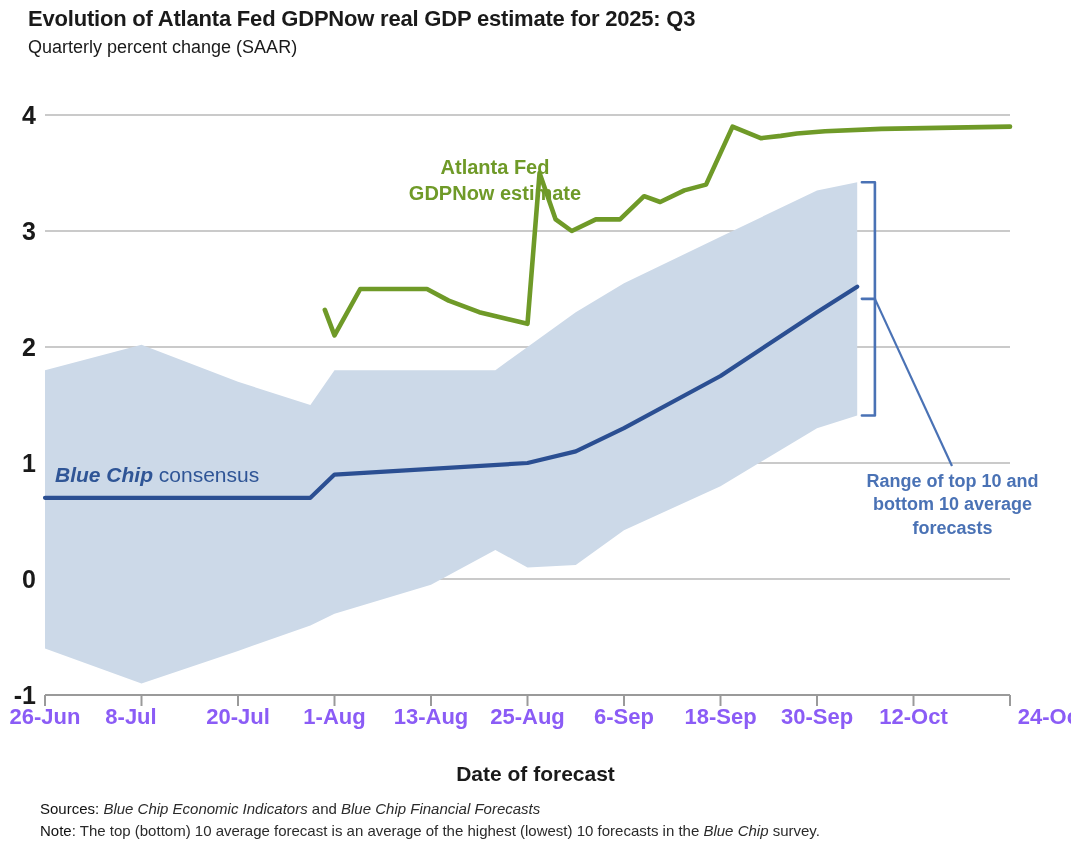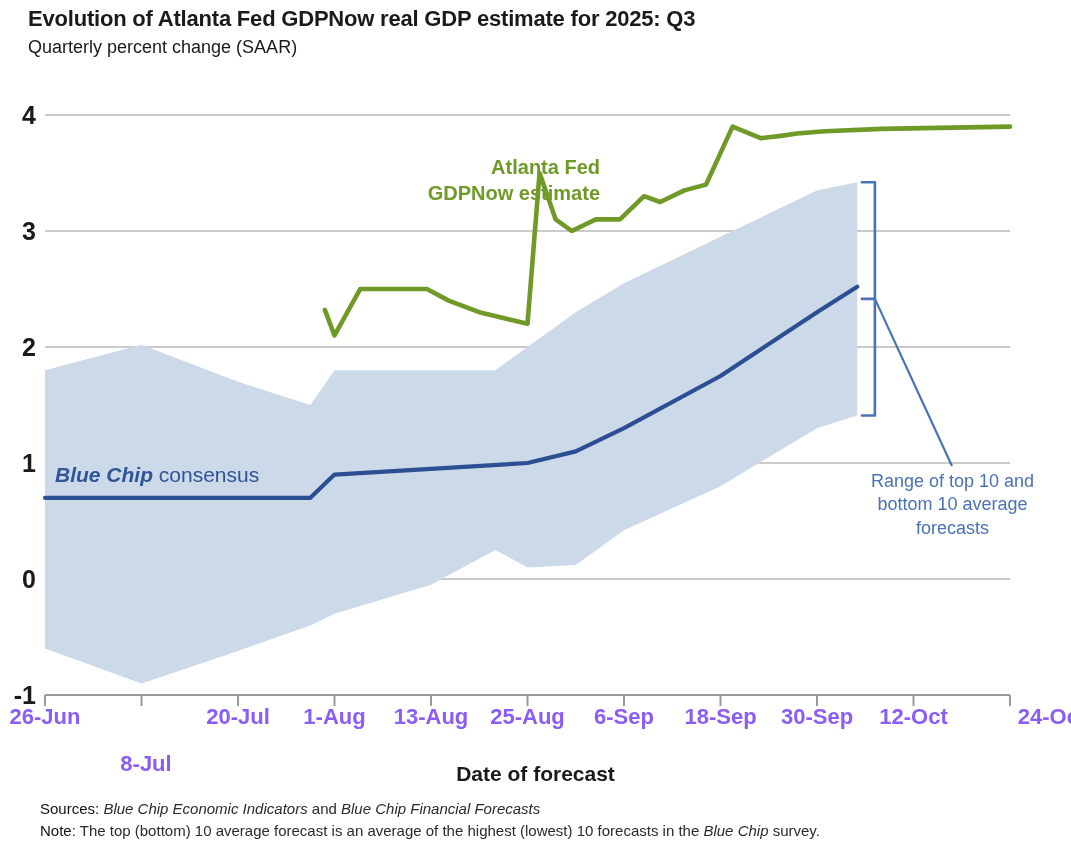--- a/index.html
+++ b/index.html
@@ -38,27 +38,27 @@
     transform:translateX(-50%);
     white-space:nowrap;line-height:1;
   }
 
   .axis-label{
     position:absolute;top:762px;left:0;width:1071px;
     text-align:center;font-size:21px;font-weight:bold;color:#1a1a1a;
   }
 
   .annot-green{
-    position:absolute;left:370px;top:155px;width:230px;
-    text-align:right;font-size:20px;font-weight:bold;
+    position:absolute;left:380px;top:155px;width:230px;
+    text-align:center;font-size:20px;font-weight:bold;
     color:#6f9a28;line-height:1.28;
   }
   .annot-blue{
     position:absolute;left:845px;top:470px;width:215px;
-    text-align:center;font-size:18px;font-weight:normal;
+    text-align:center;font-size:18px;font-weight:bold;
     color:#4a72b5;line-height:1.3;
   }
   .annot-bluechip{
     position:absolute;left:55px;top:464px;
     font-size:21px;color:#2f5596;line-height:1;
   }
   .annot-bluechip i{font-style:italic;font-weight:bold;}
 
   .footer{
     position:absolute;left:40px;top:798px;width:1010px;
@@ -115,21 +115,21 @@
   <div id="ylabels">
       <div class="ytick" style="top: 695px;">-1</div>
       <div class="ytick" style="top: 579px;">0</div>
       <div class="ytick" style="top: 463px;">1</div>
       <div class="ytick" style="top: 347px;">2</div>
       <div class="ytick" style="top: 231px;">3</div>
       <div class="ytick" style="top: 115px;">4</div>
     </div>
   <div id="xlabels">
       <div class="xtick" style="left: 45px;">26-Jun</div>
-      <div class="xtick" style="left: 146px; margin-top: 47px;">8-Jul</div>
+      <div class="xtick" style="left: 131px;">8-Jul</div>
       <div class="xtick" style="left: 238px;">20-Jul</div>
       <div class="xtick" style="left: 334.5px;">1-Aug</div>
       <div class="xtick" style="left: 431px;">13-Aug</div>
       <div class="xtick" style="left: 527.5px;">25-Aug</div>
       <div class="xtick" style="left: 624px;">6-Sep</div>
       <div class="xtick" style="left: 720.5px;">18-Sep</div>
       <div class="xtick" style="left: 817px;">30-Sep</div>
       <div class="xtick" style="left: 913.5px;">12-Oct</div>
       <div class="xtick" style="left: 1052px;">24-Oct</div>
     </div>

